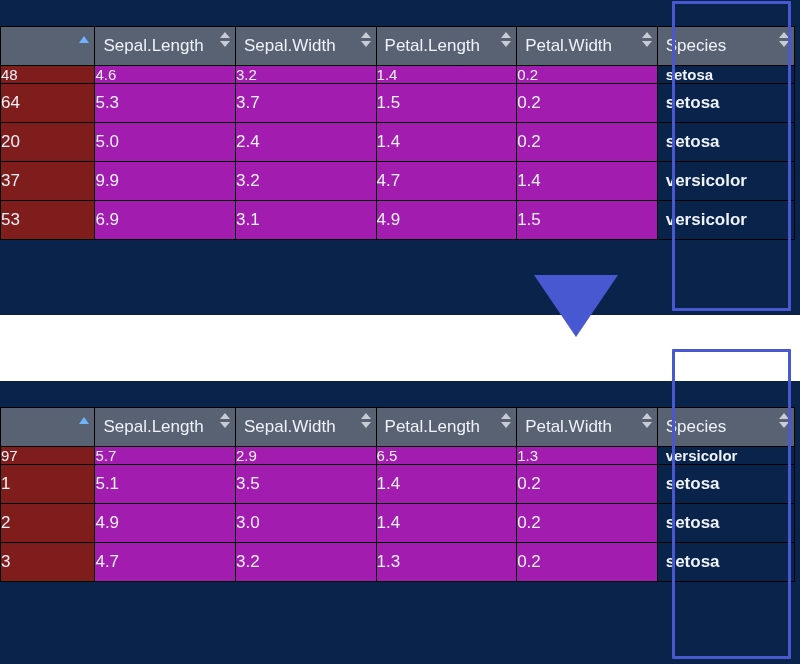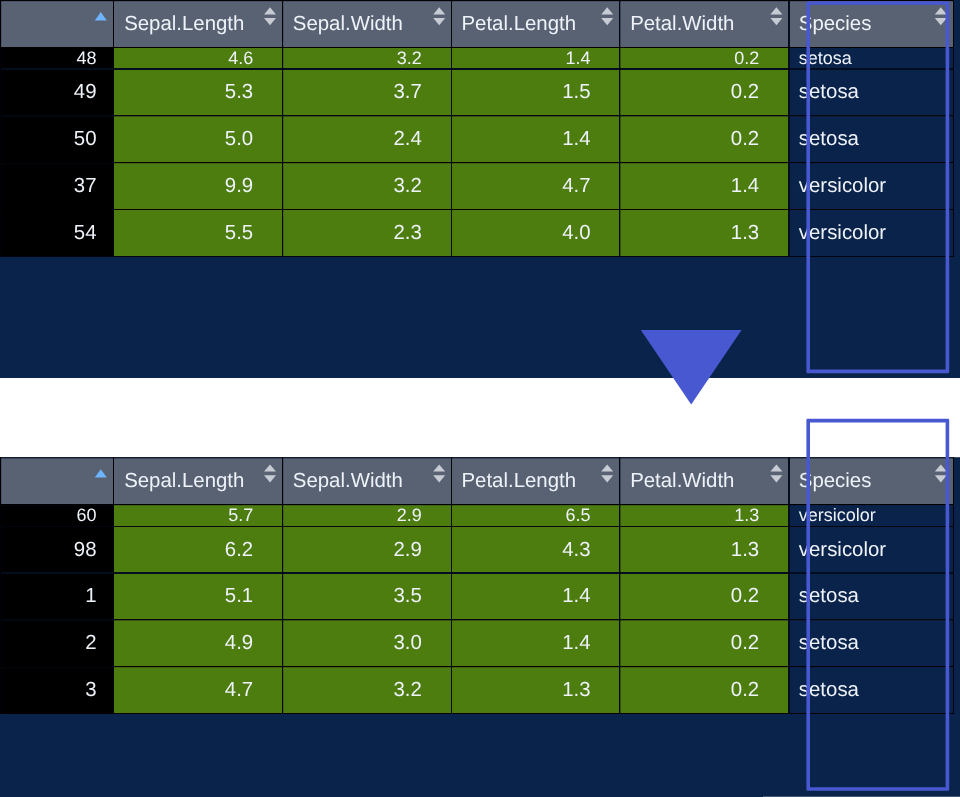--- a/index.html
+++ b/index.html
@@ -35,20 +35,21 @@
     height: 0;
     border-left: 42px solid transparent;
     border-right: 42px solid transparent;
     border-top: 62px solid #4758d0;
     z-index: 50;
   }
   table {
     border-collapse: collapse;
     width: 795px;
     table-layout: fixed;
+    margin-top: 26px;
   }
   th, td {
     border: 1px solid #000;
     font-size: 17px;
     height: 39px;
     vertical-align: middle;
     color: #eef2f9;
     position: relative;
   }
   th {
@@ -69,23 +70,23 @@
     width:0; height:0;
     border-left:5px solid transparent;
     border-right:5px solid transparent;
   }
   th .sorter .up { border-bottom:6px solid #c7cbd4; margin-bottom:3px; }
   th .sorter .down { border-top:6px solid #c7cbd4; }
   th .sorter .single-up { border-bottom:7px solid #6fb4ff; margin-top:4px; }
   .col-idx { width: 86px; }
   .col-num { width: 128px; }
   .col-sp  { width: 125px; }
-  td.idx   { background:#000000; text-align:right; padding-right:14px; }
-  td.num   { background:#4d7c0f; text-align:right; padding-right:24px; }
-  td.sp    { background:#0a234a; text-align:left;  padding-left:8px; }
+  td.idx   { background:#7f1d1d; padding-right:14px; }
+  td.num   { background:#a21caf; text-align:left; padding-right:24px; }
+  td.sp    { background:#0a234a; text-align:left;  padding-left:8px;font-weight:bold; }
   tr.partial-bottom td { height:10px; font-size:15px; vertical-align:top; padding-top:0; overflow:hidden; }
   .hilite {
     position:absolute;
     border:3px solid #4758d0;
     pointer-events:none;
     z-index:20;
     border-radius:1px;
   }
   .hilite.top1    { left:672px; top:1px;   width:119px; height:310px; }
   .hilite.bottom1 { left:672px; top:349px; width:119px; height:310px; }
@@ -152,49 +153,49 @@
       <tbody>
         <tr class="partial-bottom">
           <td class="idx">48</td>
           <td class="num">4.6</td>
           <td class="num">3.2</td>
           <td class="num">1.4</td>
           <td class="num">0.2</td>
           <td class="sp">setosa</td>
         </tr>
       <tr>
-            <td class="idx">49</td>
+            <td class="idx">64</td>
             <td class="num">5.3</td>
             <td class="num">3.7</td>
             <td class="num">1.5</td>
             <td class="num">0.2</td>
             <td class="sp">setosa</td>
           </tr>
           <tr>
-            <td class="idx">50</td>
+            <td class="idx">20</td>
             <td class="num">5.0</td>
             <td class="num">2.4</td>
             <td class="num">1.4</td>
             <td class="num">0.2</td>
             <td class="sp">setosa</td>
           </tr>
           <tr>
             <td class="idx">37</td>
             <td class="num">9.9</td>
             <td class="num">3.2</td>
             <td class="num">4.7</td>
             <td class="num">1.4</td>
             <td class="sp">versicolor</td>
           </tr>
           <tr>
-            <td class="idx">54</td>
-            <td class="num">5.5</td>
-            <td class="num">2.3</td>
-            <td class="num">4.0</td>
-            <td class="num">1.3</td>
+            <td class="idx">53</td>
+            <td class="num">6.9</td>
+            <td class="num">3.1</td>
+            <td class="num">4.9</td>
+            <td class="num">1.5</td>
             <td class="sp">versicolor</td>
           </tr>
         </tbody>
     </table>
   </div>
 
   <div class="gap">
     <div class="arrow"></div>
   </div>
 
@@ -247,35 +248,27 @@
             <span>Species</span>
             <span class="sorter">
                 <span class="up"></span>
                 <span class="down"></span>
               </span>
           </th>
         </tr>
       </thead>
       <tbody>
         <tr class="partial-bottom">
-          <td class="idx">60</td>
+          <td class="idx">97</td>
           <td class="num">5.7</td>
           <td class="num">2.9</td>
           <td class="num">6.5</td>
           <td class="num">1.3</td>
           <td class="sp">versicolor</td>
         </tr>
-      <tr>
-            <td class="idx">98</td>
-            <td class="num">6.2</td>
-            <td class="num">2.9</td>
-            <td class="num">4.3</td>
-            <td class="num">1.3</td>
-            <td class="sp">versicolor</td>
-          </tr>
           <tr>
             <td class="idx">1</td>
             <td class="num">5.1</td>
             <td class="num">3.5</td>
             <td class="num">1.4</td>
             <td class="num">0.2</td>
             <td class="sp">setosa</td>
           </tr>
           <tr>
             <td class="idx">2</td>

